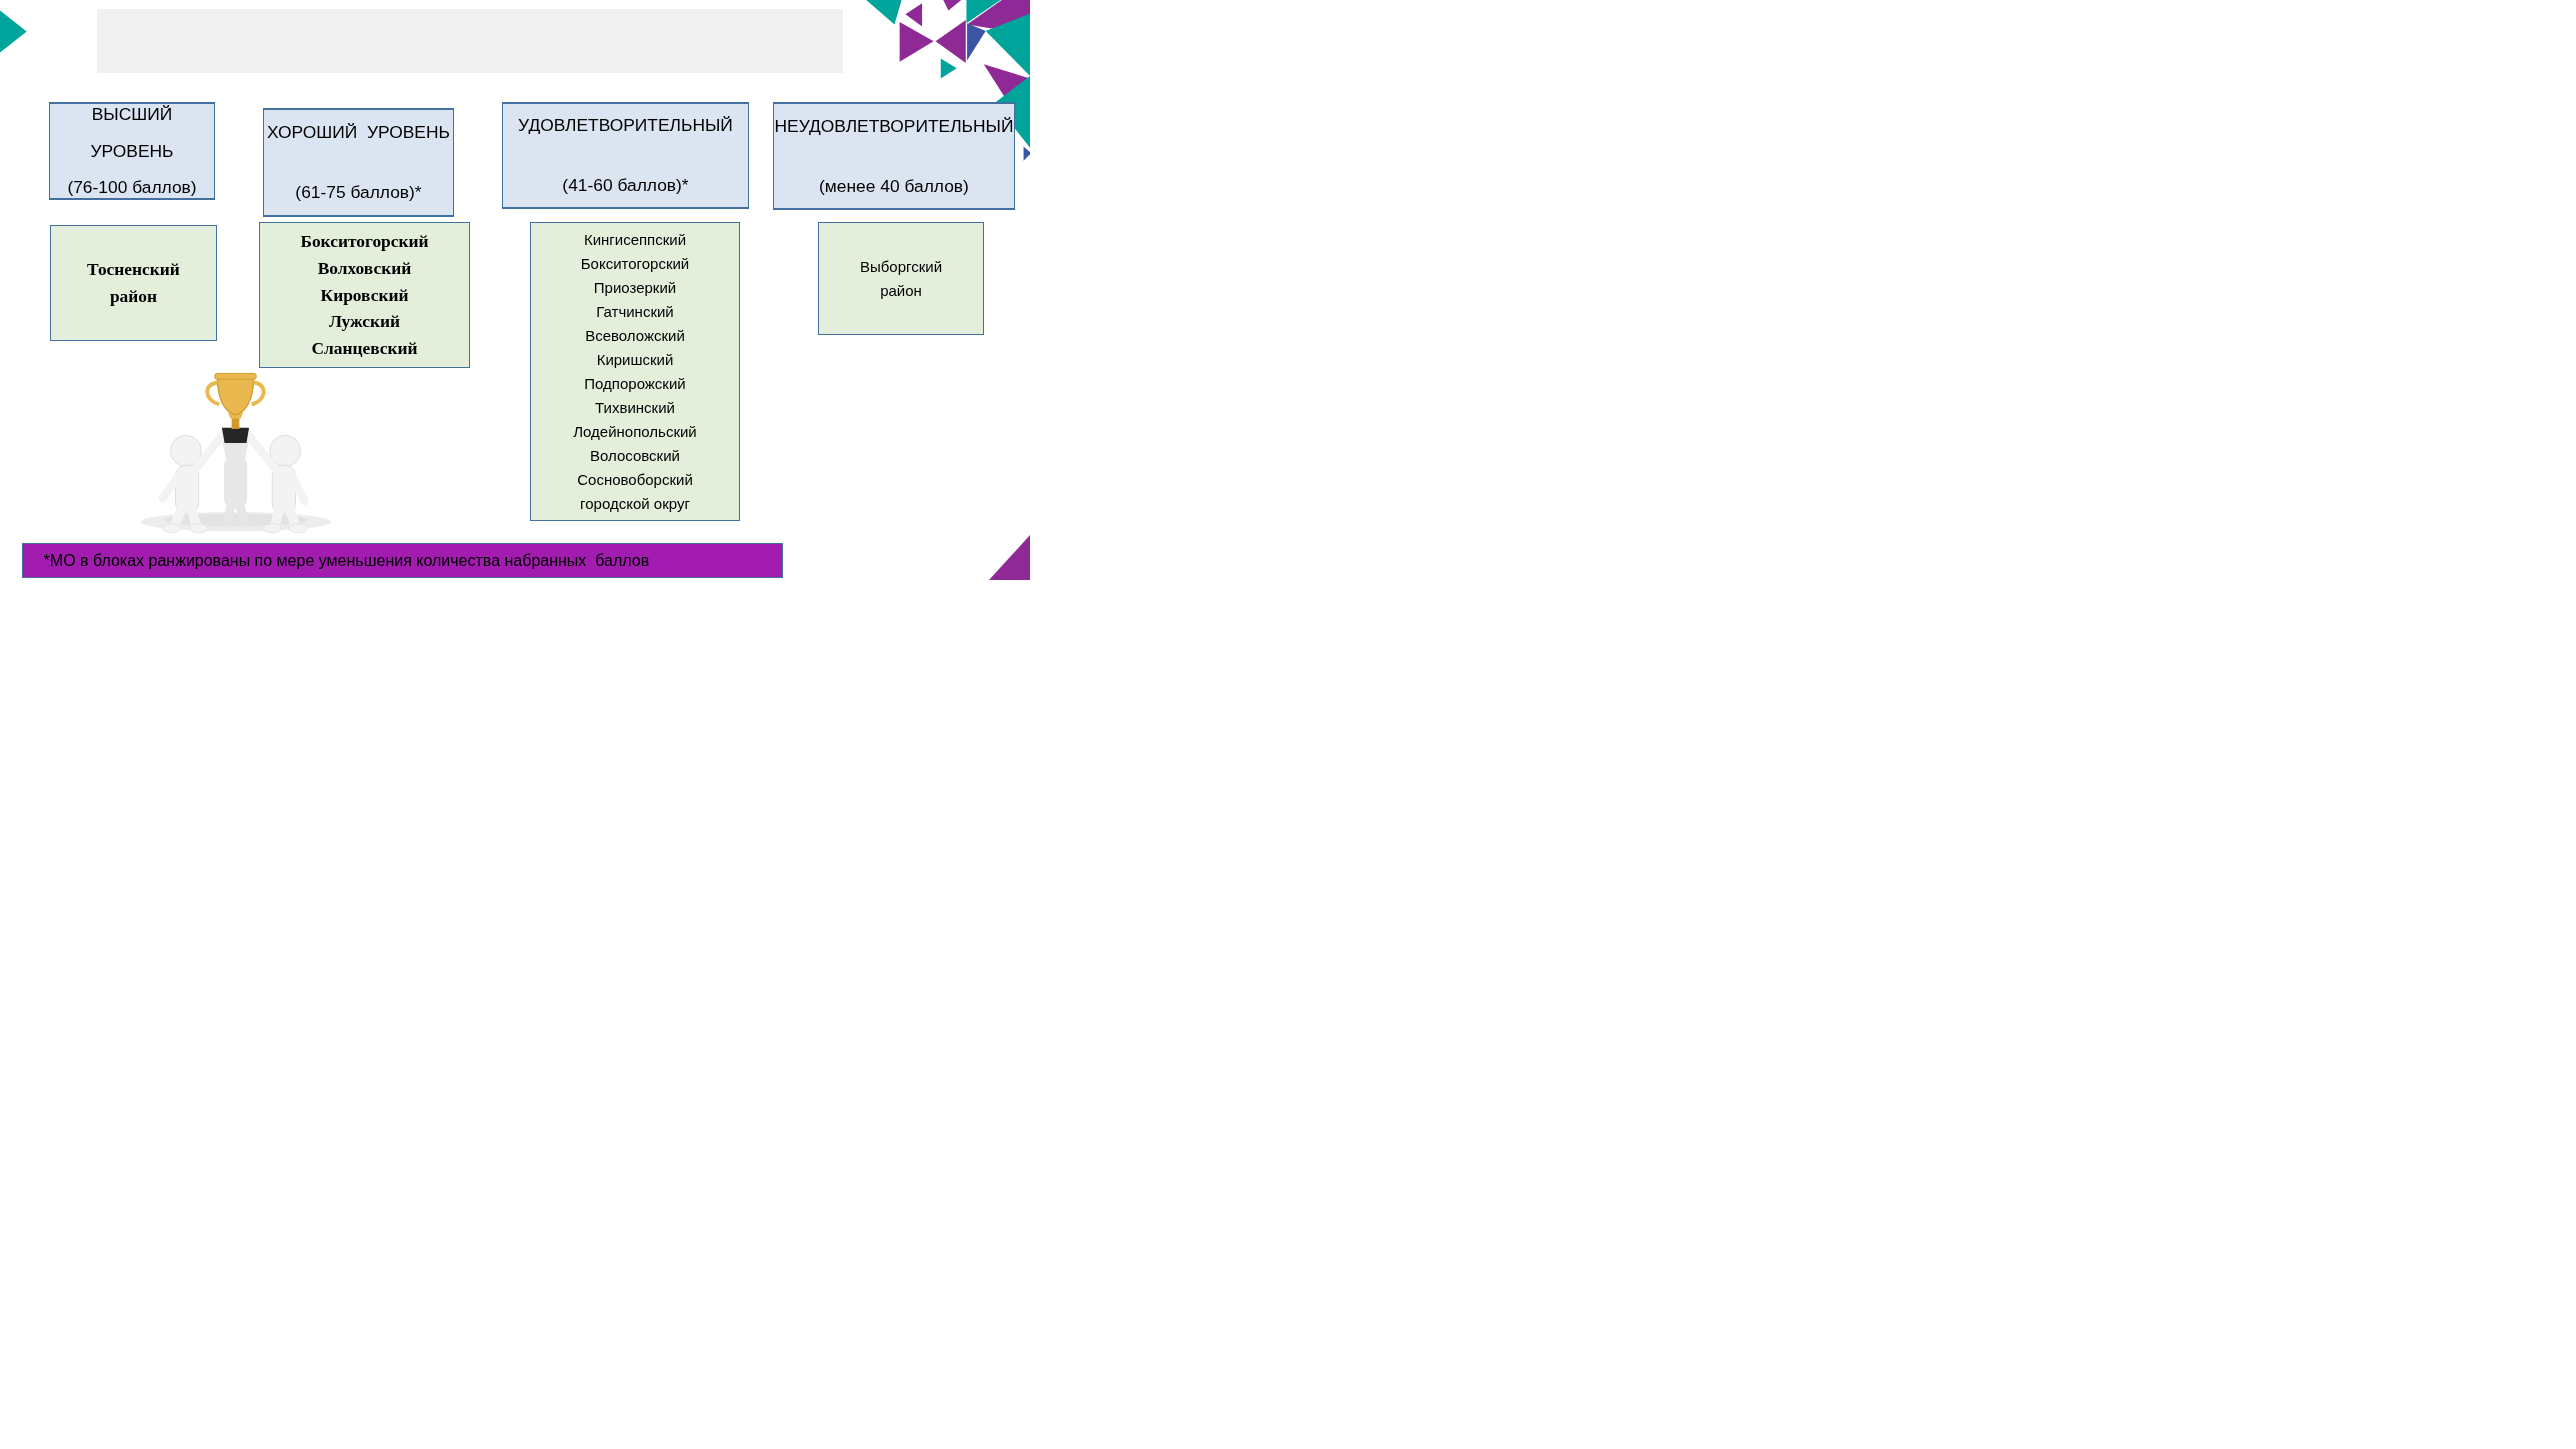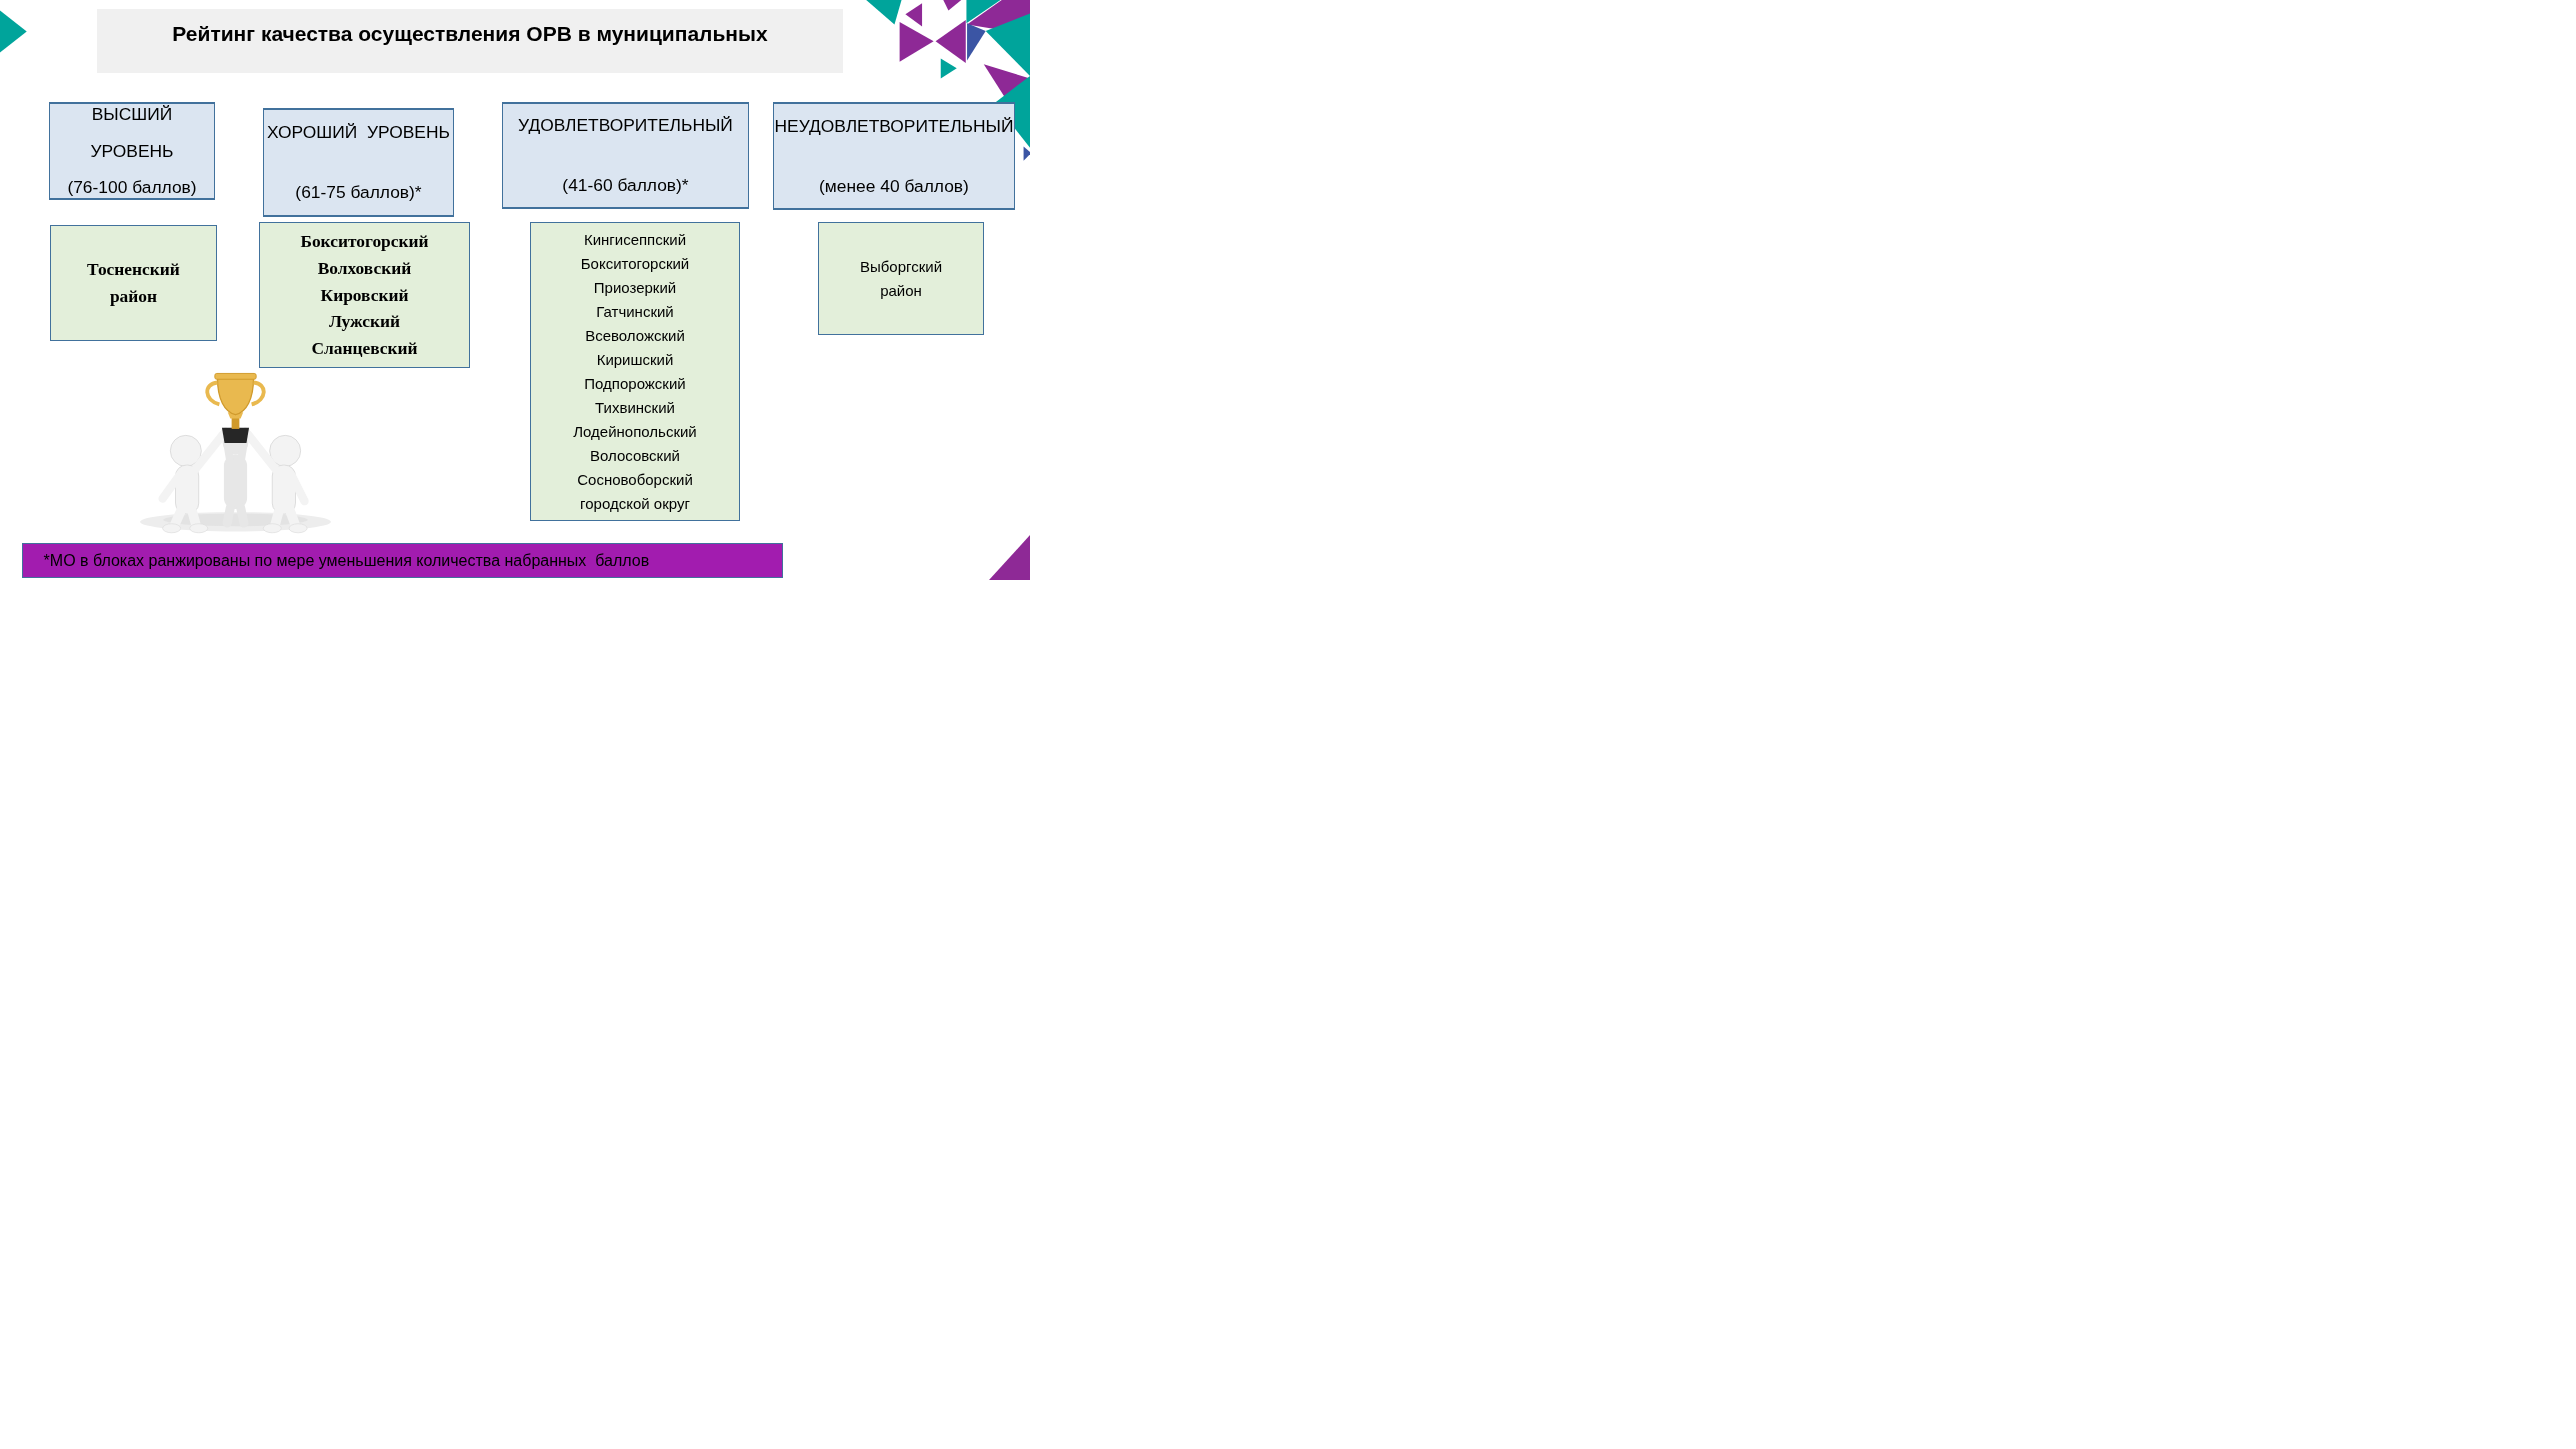--- a/index.html
+++ b/index.html
@@ -77,21 +77,20 @@
     <polygon points="250,228 262,238 250,250" fill="var(--blue)"></polygon>
   </g>
 </svg>
 
 <svg class="abs deco" style="left:989px;top:535px" width="41" height="45" viewBox="0 0 64 70">
   <polygon points="0,70 64,70 64,0" fill="var(--purple)"></polygon>
 </svg>
 
 <div id="title-block" class="abs"></div>
 <div id="title-text" class="abs">
-  <div>Рейтинг качества осуществления ОРВ в муниципальных</div>
 </div>
 
 <div class="abs hdr-box gap-sm" style="left:49px;top:102px;width:166px;height:98px">
   <div class="hdr-lines">
       <div>ВЫСШИЙ</div>
       <div>УРОВЕНЬ</div>
       <div>(76-100 баллов)</div>
     </div>
 </div>
 

